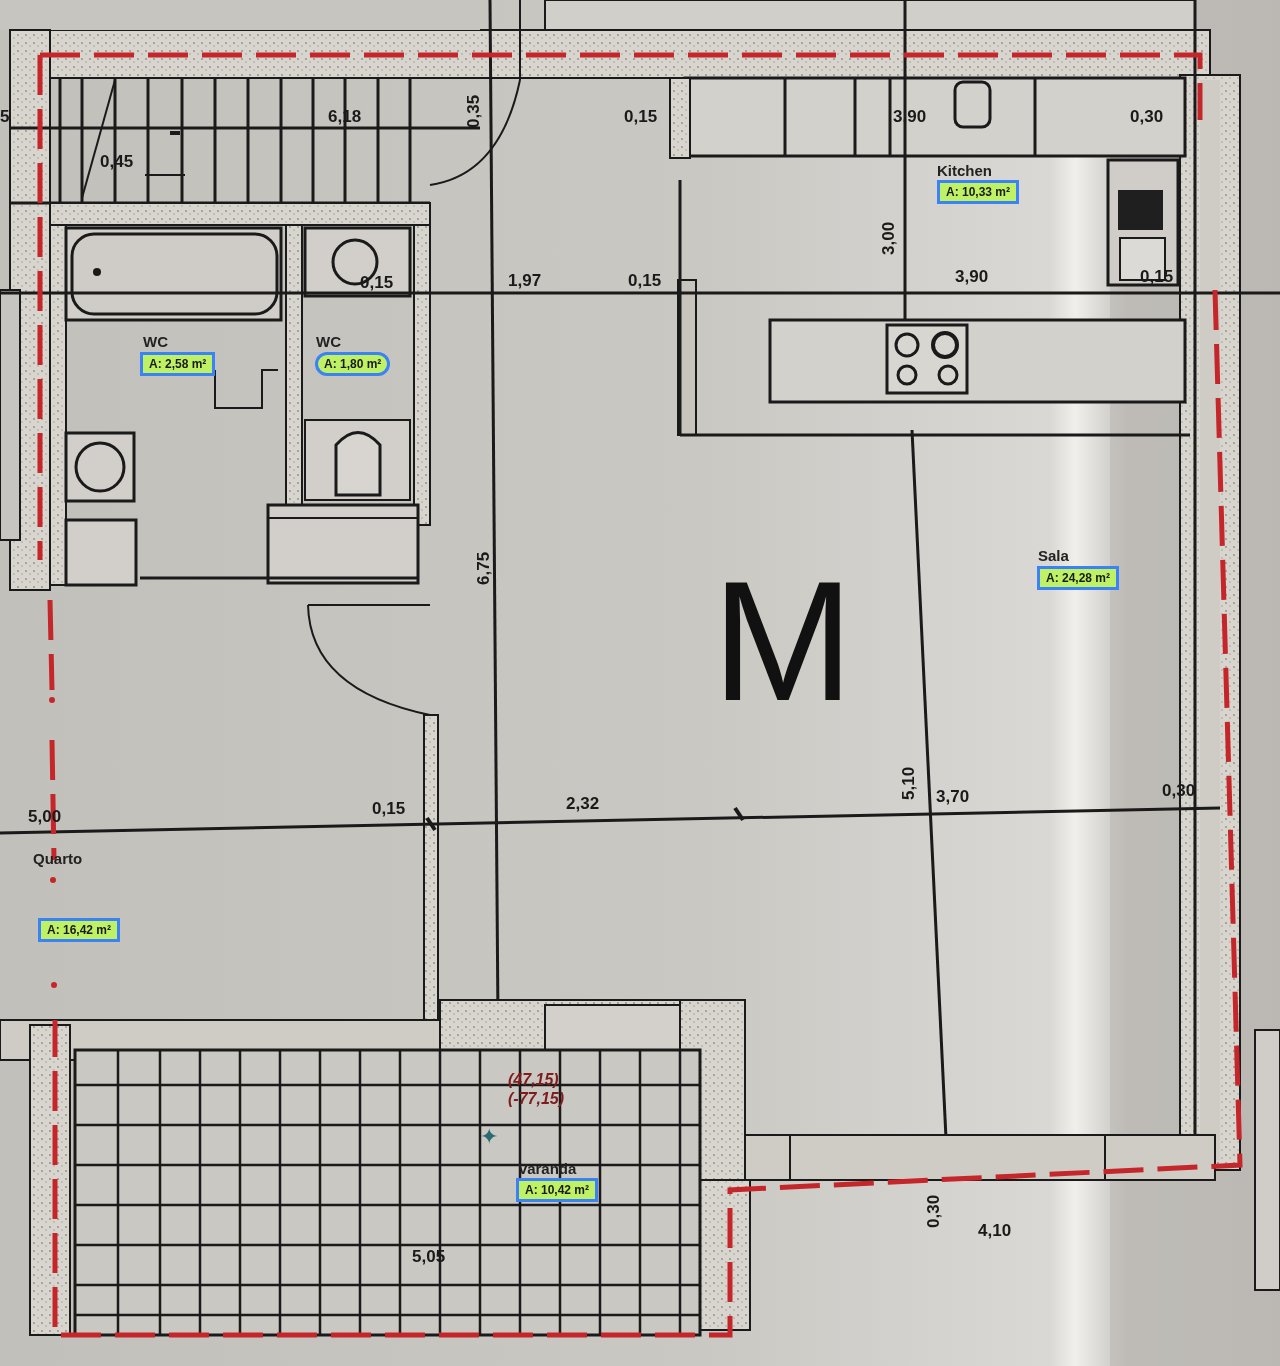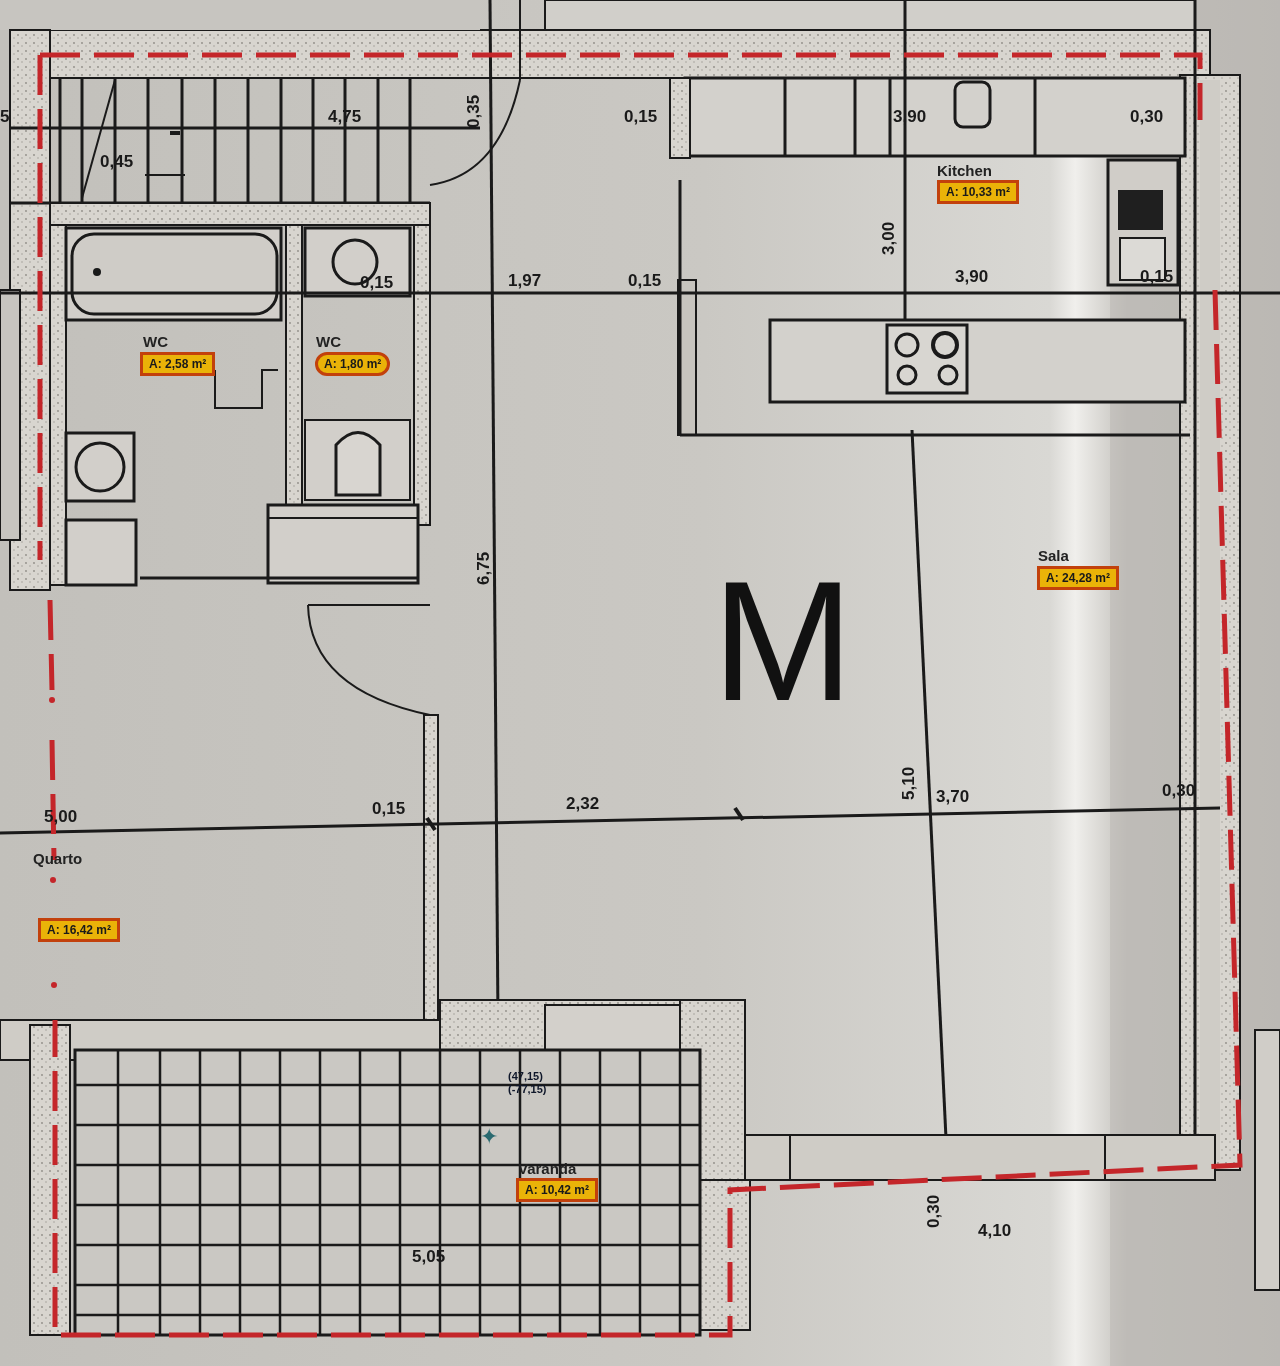--- a/index.html
+++ b/index.html
@@ -2,23 +2,23 @@
 <html><head>
 <meta charset="utf-8">
 <style>
   html,body{margin:0;padding:0;}
   body{width:1280px;height:1366px;overflow:hidden;background:#b8b6b2;font-family:"Liberation Sans",sans-serif;}
   #stage{position:relative;width:1280px;height:1366px;}
   svg{position:absolute;left:0;top:0;}
   .lbl{position:absolute;font-family:"Liberation Sans",sans-serif;font-weight:bold;color:#1a1a1a;font-size:17px;line-height:1;white-space:nowrap;}
   .lbl.v{transform:rotate(-90deg);transform-origin:left top;}
   .room-name{position:absolute;font-size:15px;color:#222;font-weight:bold;}
-  .area-box{position:absolute;border:3px solid #c2410c;background:#eab308;font-size:12px;font-weight:bold;color:#1a1a1a;padding:2px 6px;white-space:nowrap;}
+  .area-box{position:absolute;border:3px solid #3b82f6;background:#bef264;font-size:12px;font-weight:bold;color:#1a1a1a;padding:2px 6px;white-space:nowrap;}
   .big-m{position:absolute;left:712px;top:556px;font-size:170px;font-family:"Liberation Sans",sans-serif;color:#111;line-height:1;}
-  .coords{position:absolute;font-size:11px;font-weight:bold;color:#0f172a;line-height:1.2;}
+  .coords{position:absolute;font-size:16px;font-weight:bold;color:#7f1d1d;line-height:1.2;font-style:italic;}
   .marker{position:absolute;color:#2a6a70;font-size:22px;line-height:1;}
 </style>
 </head>
 <body>
 
 <div id="stage">
   <svg width="1280" height="1366" viewBox="0 0 1280 1366">
     <defs>
       <pattern id="hatch" width="8" height="8" patternUnits="userSpaceOnUse">
         <rect width="8" height="8" fill="#d8d5cf"></rect>
@@ -184,34 +184,34 @@
       <circle cx="53" cy="880" r="3"></circle>
       <circle cx="54" cy="985" r="3"></circle>
     </g>
 
     <g stroke="#1a1a1a" stroke-width="4">
       <line x1="735" y1="808" x2="743" y2="820"></line>
       <line x1="427" y1="818" x2="435" y2="830"></line>
     </g>
   </svg>
 
-  <div class="lbl" style="left:328px;top:108px;">4,75</div>
+  <div class="lbl" style="left:328px;top:108px;">6,18</div>
   <div class="lbl" style="left:100px;top:153px;">0,45</div>
   <div class="lbl v" style="left:465px;top:128px;">0,35</div>
   <div class="lbl" style="left:624px;top:108px;">0,15</div>
   <div class="lbl" style="left:893px;top:108px;">3,90</div>
   <div class="lbl" style="left:1130px;top:108px;">0,30</div>
   <div class="lbl v" style="left:880px;top:255px;">3,00</div>
   <div class="lbl" style="left:360px;top:274px;">0,15</div>
   <div class="lbl" style="left:508px;top:272px;">1,97</div>
   <div class="lbl" style="left:628px;top:272px;">0,15</div>
   <div class="lbl" style="left:955px;top:268px;">3,90</div>
   <div class="lbl" style="left:1140px;top:268px;">0,15</div>
   <div class="lbl v" style="left:475px;top:585px;">6,75</div>
-  <div class="lbl" style="left:44px;top:808px;">5,00</div>
+  <div class="lbl" style="left:28px;top:808px;">5,00</div>
   <div class="lbl" style="left:372px;top:800px;">0,15</div>
   <div class="lbl" style="left:566px;top:795px;">2,32</div>
   <div class="lbl v" style="left:900px;top:800px;">5,10</div>
   <div class="lbl" style="left:936px;top:788px;">3,70</div>
   <div class="lbl" style="left:1162px;top:782px;">0,30</div>
   <div class="lbl v" style="left:925px;top:1228px;">0,30</div>
   <div class="lbl" style="left:978px;top:1222px;">4,10</div>
   <div class="lbl" style="left:376px;top:1248px;margin-left:36px;">5,05</div>
   <div class="lbl" style="left:0px;top:108px;">5</div>
 

